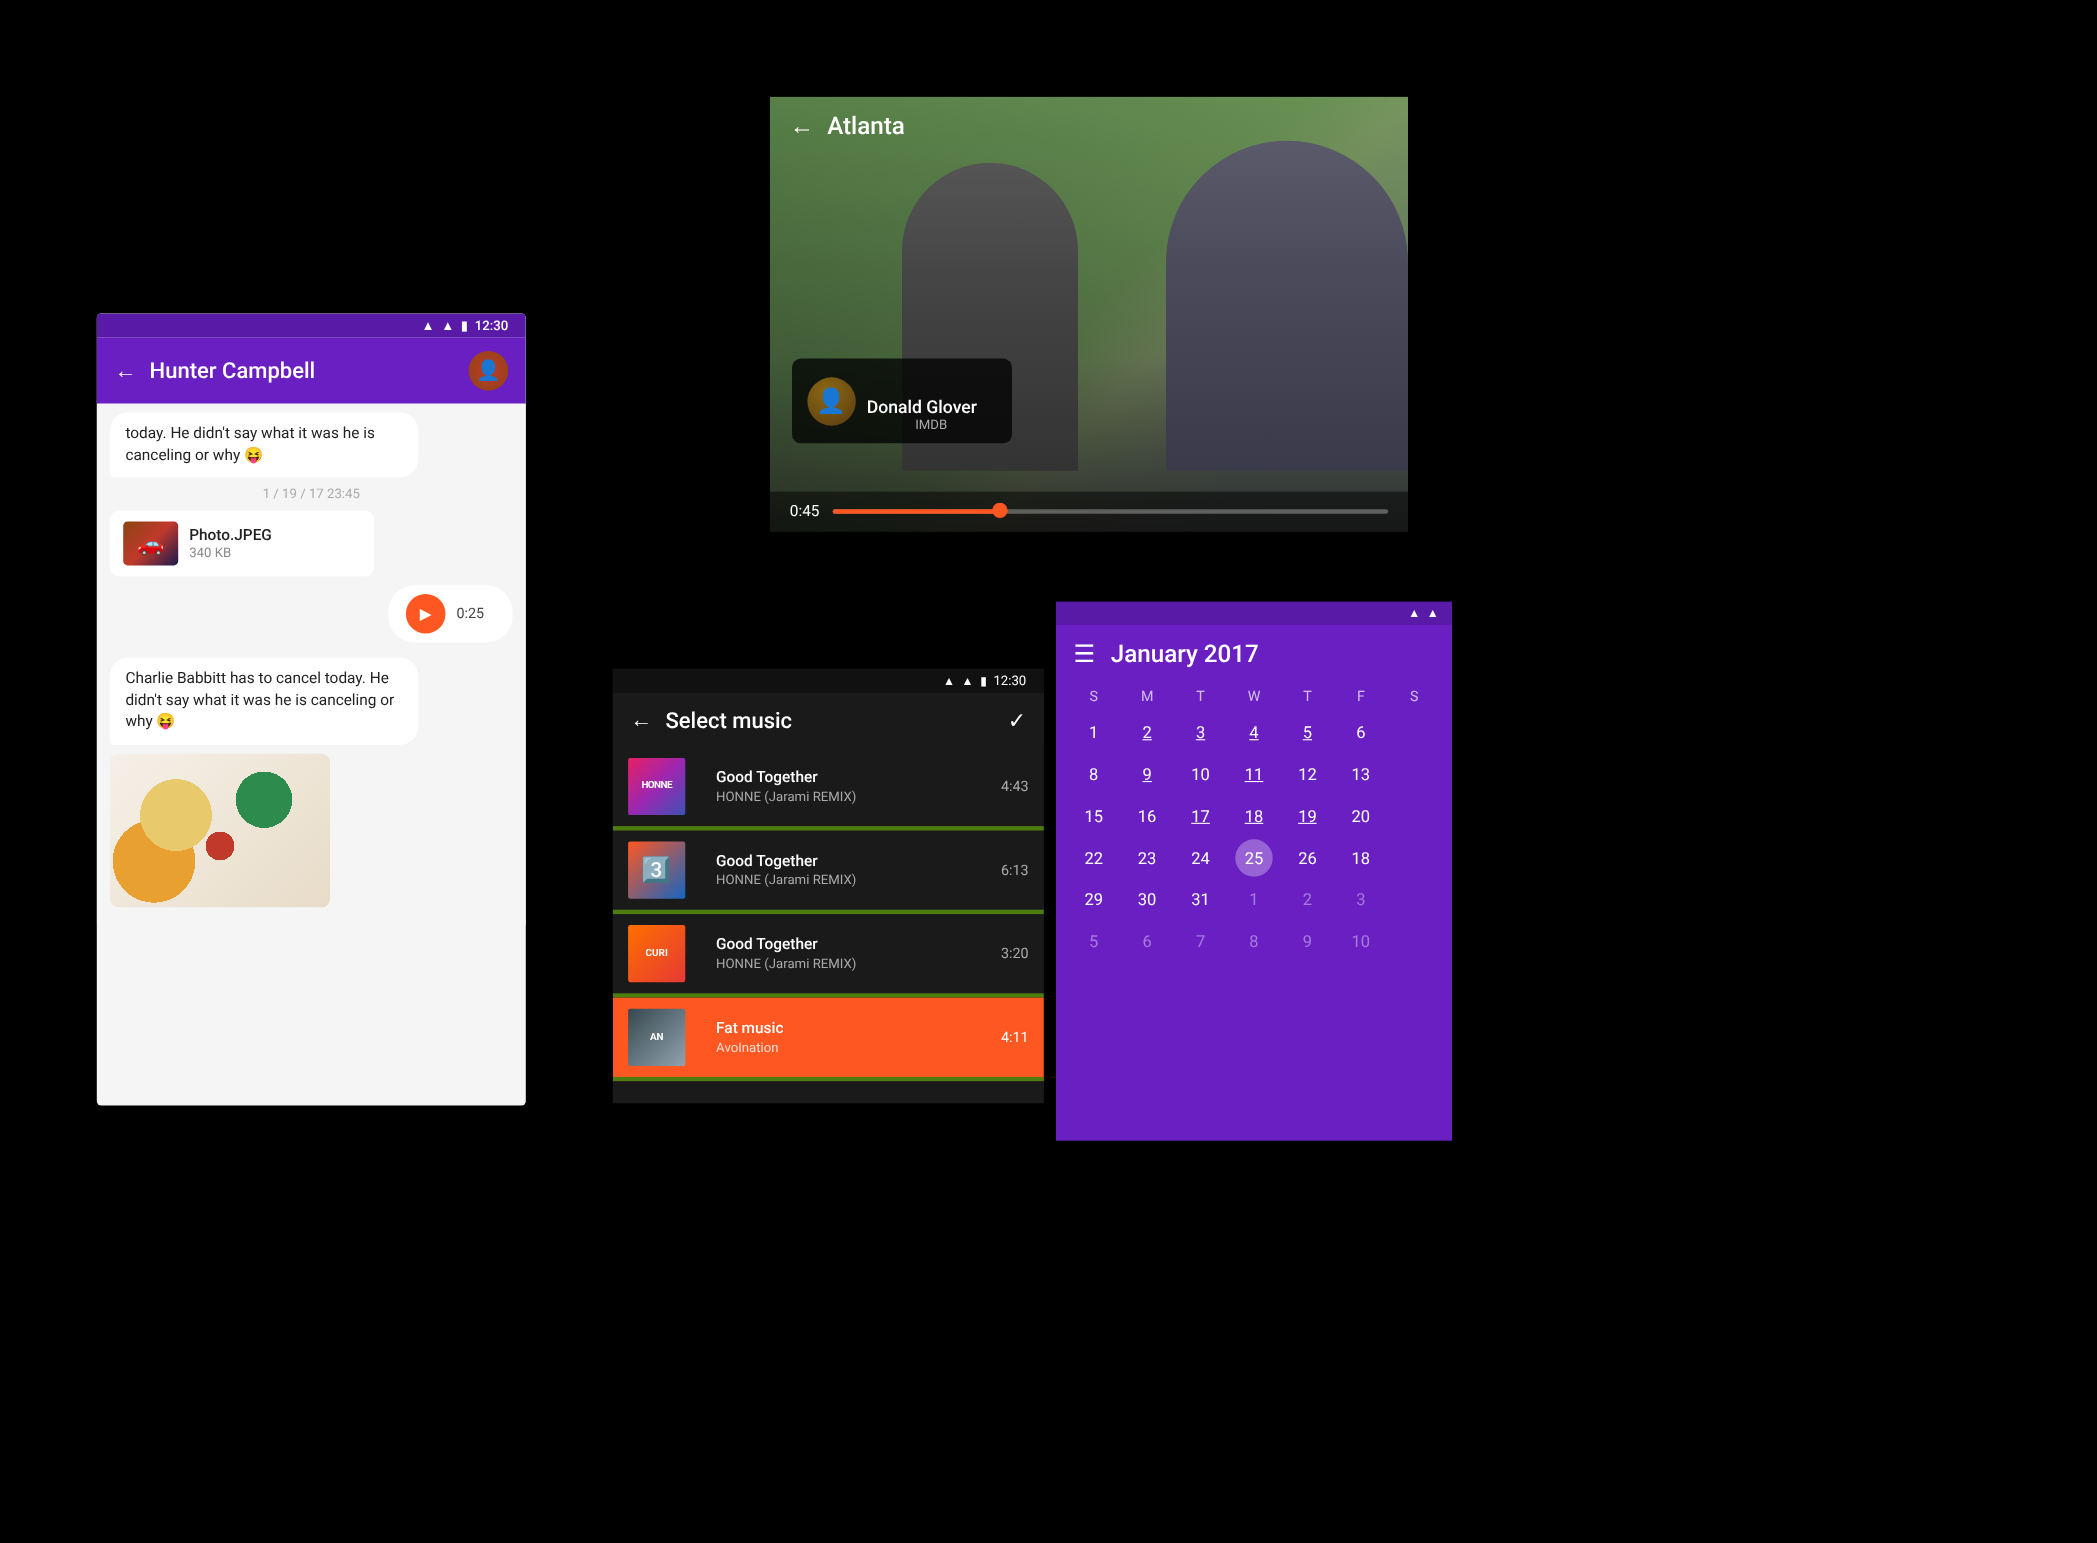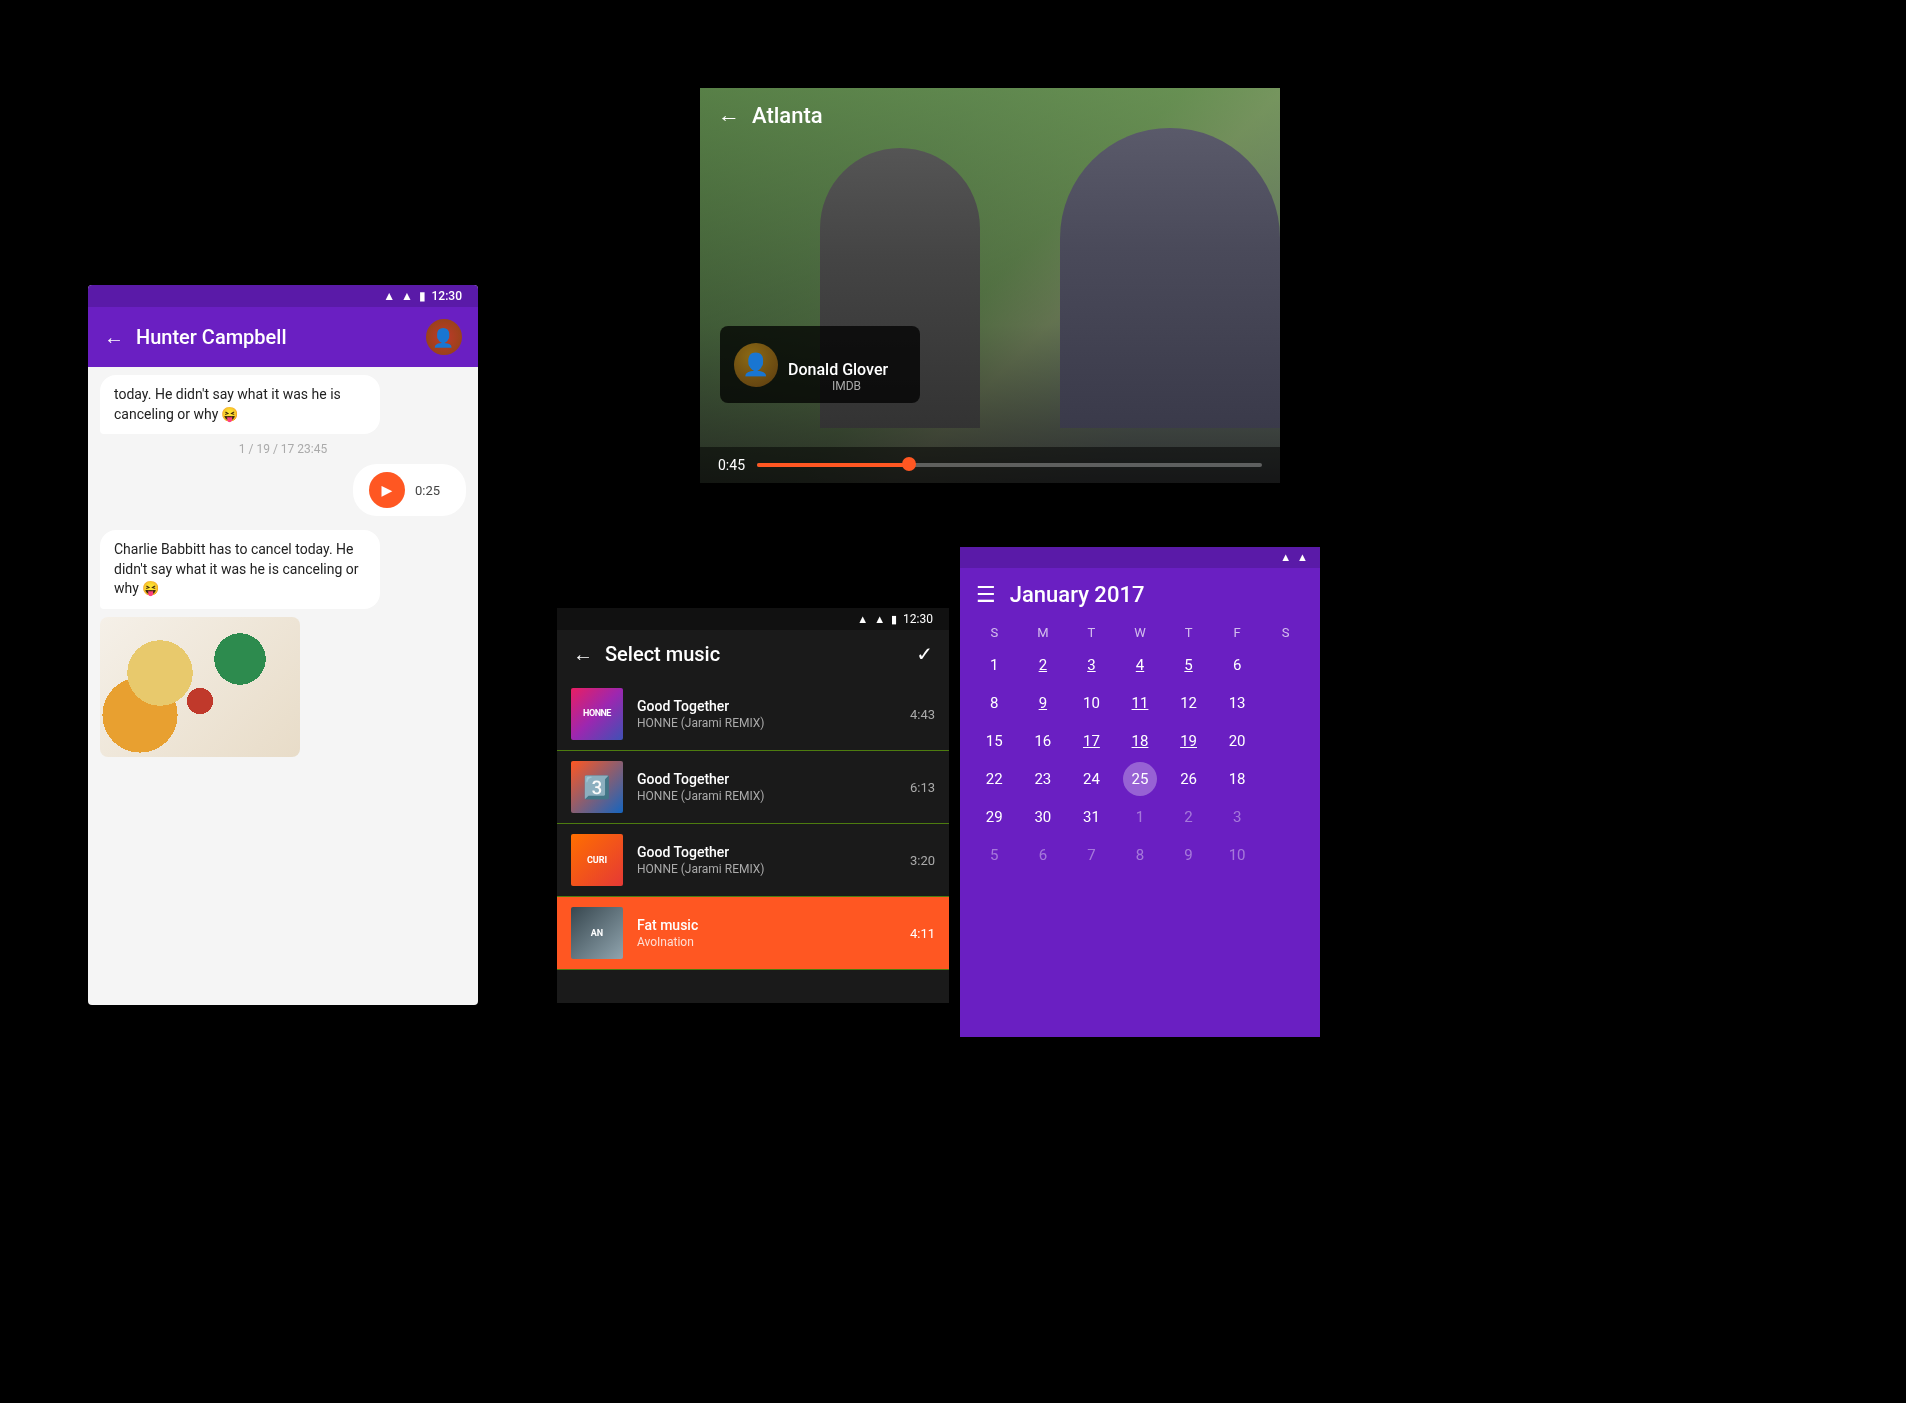--- a/index.html
+++ b/index.html
@@ -370,22 +370,22 @@
       font-weight: 500;
       flex: 1;
     }
     .music-list {
       overflow-y: auto;
     }
     .music-item {
       display: flex;
       align-items: center;
       padding: 10px 14px;
-      gap: 14px;
-      border-bottom: 1px solid #4d7c0f;
+      gap: 28px;
+      border-bottom: 4px solid #4d7c0f;
     }
     .music-item.selected {
       background: #FF5722;
     }
     .album-art {
       width: 52px;
       height: 52px;
       border-radius: 2px;
       flex-shrink: 0;
       overflow: hidden;
@@ -540,20 +540,27 @@
       <span style="font-size:18px;">👤</span>
     </div>
   </div>
 
   <div class="msg-body">
     <div class="msg-bubble-left">
       today. He didn't say what it was he is canceling or why 😝
     </div>
     <div class="msg-timestamp">1 / 19 / 17 23:45</div>
 
+    <div class="file-attachment">
+      <div class="file-thumb file-thumb-car"></div>
+      <div class="file-info">
+        <div class="file-name">Photo.JPEG</div>
+        <div class="file-size">340 KB</div>
+      </div>
+    </div>
 
     <div style="display:flex;justify-content:flex-end;">
       <div class="audio-bubble">
         <div class="play-btn">▶</div>
         <span class="audio-time">0:25</span>
         <div class="audio-progress">
           <div class="audio-progress-fill"></div>
         </div>
       </div>
     </div>

